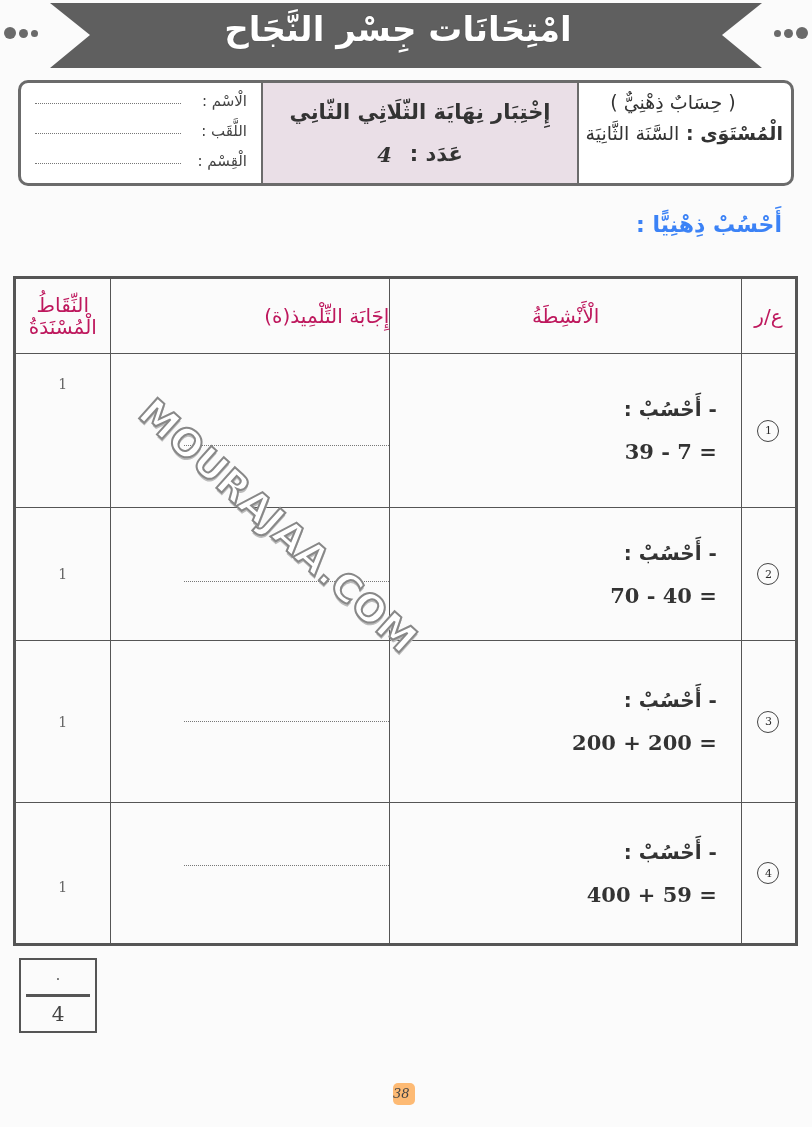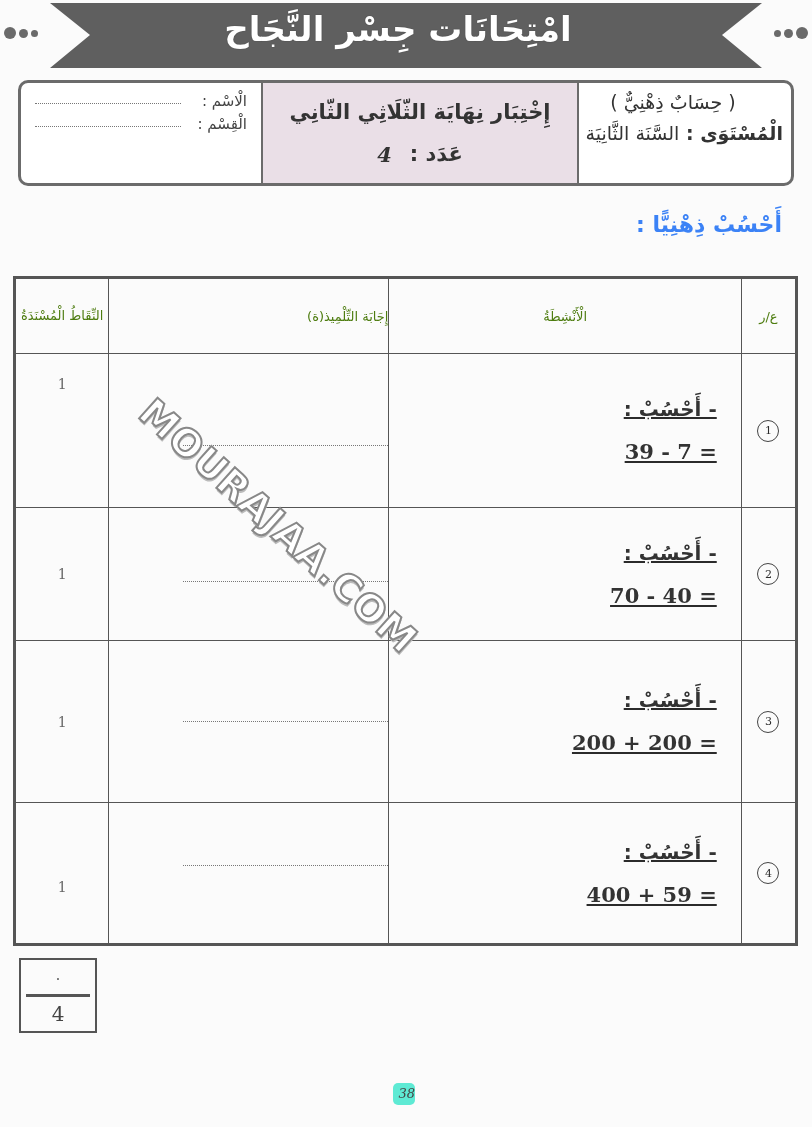--- a/index.html
+++ b/index.html
@@ -35,53 +35,53 @@
     .info-subject .line { white-space: nowrap; }
     .info-subject .line.center { text-align: center; font-weight: normal; padding-right: 24px; }
     .info-exam {
       width: 314px; background: #eadfe7; border-left: 2px solid #6b6b6b;
       display: flex; flex-direction: column; align-items: center; justify-content: center; gap: 18px;
     }
     .info-exam .exam-title { font-size: 21px; font-weight: bold; color: #333; }
     .info-exam .exam-number { font-size: 21px; font-weight: bold; color: #333; display: flex; gap: 18px; }
     .info-exam .exam-number .num { font-style: italic; font-family: "DejaVu Serif", serif; }
     .info-student {
-      flex: 1; padding: 8px 14px; box-sizing: border-box; display: flex; flex-direction: column; gap: 3px;
+      flex: 1; padding: 8px 14px; box-sizing: border-box; display: flex; flex-direction: column; gap: 10px;
       font-size: 15px; color: #444;
     }
     .student-row { display: flex; align-items: center; gap: 8px; height: 20px; }
     .student-row .label { white-space: nowrap; min-width: 58px; }
     .student-row .dotline { flex: 1; border-bottom: 1.5px dotted #777; height: 1px; margin-top: 4px; }
 
     
     .instruction {
       position: absolute; right: 30px; top: 212px; direction: rtl;
       font-size: 22px; font-weight: bold; color: #3b82f6;
     }
 
     
     .exam-table {
       position: absolute; left: 13px; top: 276px; width: 785px;
       border-collapse: collapse; direction: rtl;
       border: 3px solid #555;
     }
     .exam-table td, .exam-table th { border: 1.5px solid #555; padding: 0; }
-    .exam-table th { height: 74px; font-weight: normal; font-size: 13px; color: #4d7c0f; }
+    .exam-table th { height: 74px; font-weight: normal; font-size: 20px; color: #be185d; }
     .col-num { width: 55px; }
     .col-act { width: 366px; }
     .col-ans { width: 282px; text-align: right; }
     .col-pts { width: 95px; }
     .th-num { font-size: 20px; }
     .th-pts { font-size: 16px; line-height: 22px; }
     .row-num-cell { text-align: center; }
     .circle-num {
       display: inline-flex; width: 20px; height: 20px; border: 1.5px solid #444; border-radius: 50%;
       align-items: center; justify-content: center; font-size: 11px; font-family: "DejaVu Serif", serif;
     }
-    .activity { padding: 0 24px 0 0 !important; vertical-align: middle; text-decoration: underline; }
+    .activity { padding: 0 24px 0 0 !important; vertical-align: middle; }
     .activity .prompt { font-size: 20px; font-weight: bold; color: #333; margin-bottom: 18px; }
     .activity .expr {
       font-family: "DejaVu Serif", serif; font-size: 21px; font-weight: bold; color: #333;
       direction: ltr; text-align: right;
     }
     .answer-cell { vertical-align: middle; }
     .answer-line { width: 205px; border-bottom: 1.5px dotted #777; margin-left: 22px; }
     .points-cell { text-align: center; font-family: "DejaVu Serif", serif; font-size: 14px; color: #666; }
 
     
@@ -98,21 +98,21 @@
     .watermark {
       position: absolute; left: 160px; top: 390px; transform: rotate(42deg);
       font-family: "DejaVu Sans", sans-serif; font-weight: bold; font-size: 38px; letter-spacing: 1px;
       color: #fff; -webkit-text-stroke: 2px #888; text-shadow: 2px 2px 0 #bbb;
       transform-origin: left top; white-space: nowrap;
     }
 
     
     .page-number {
       position: absolute; left: 393px; top: 1083px; width: 22px; height: 22px;
-      background: #5eead4; border-radius: 5px; text-align: right; line-height: 22px;
+      background: #fdba74; border-radius: 5px; text-align: left; line-height: 22px;
       font-family: "DejaVu Serif", serif; font-style: italic; font-size: 13px; color: #444;
     }
   </style>
 </head>
 <body>
 
 <div class="banner">
   <svg width="712" height="65" viewBox="0 0 712 65">
     <polygon points="0,0 712,0 672,32 712,65 0,65 40,32" fill="#5f5f5f"></polygon>
   </svg>
@@ -143,20 +143,24 @@
       <span>عَدَد :</span>
       <span class="num">4</span>
     </div>
   </div>
   <div class="info-student">
     <div class="student-row">
       <span class="label">الْاسْم :</span>
       <span class="dotline"></span>
     </div>
     <div class="student-row">
+      <span class="label">اللَّقَب :</span>
+      <span class="dotline"></span>
+    </div>
+    <div class="student-row">
       <span class="label">الْقِسْم :</span>
       <span class="dotline"></span>
     </div>
   </div>
 </div>
 
 <div class="instruction">أَحْسُبْ ذِهْنِيًّا :</div>
 
 <table class="exam-table">
   <tbody>

